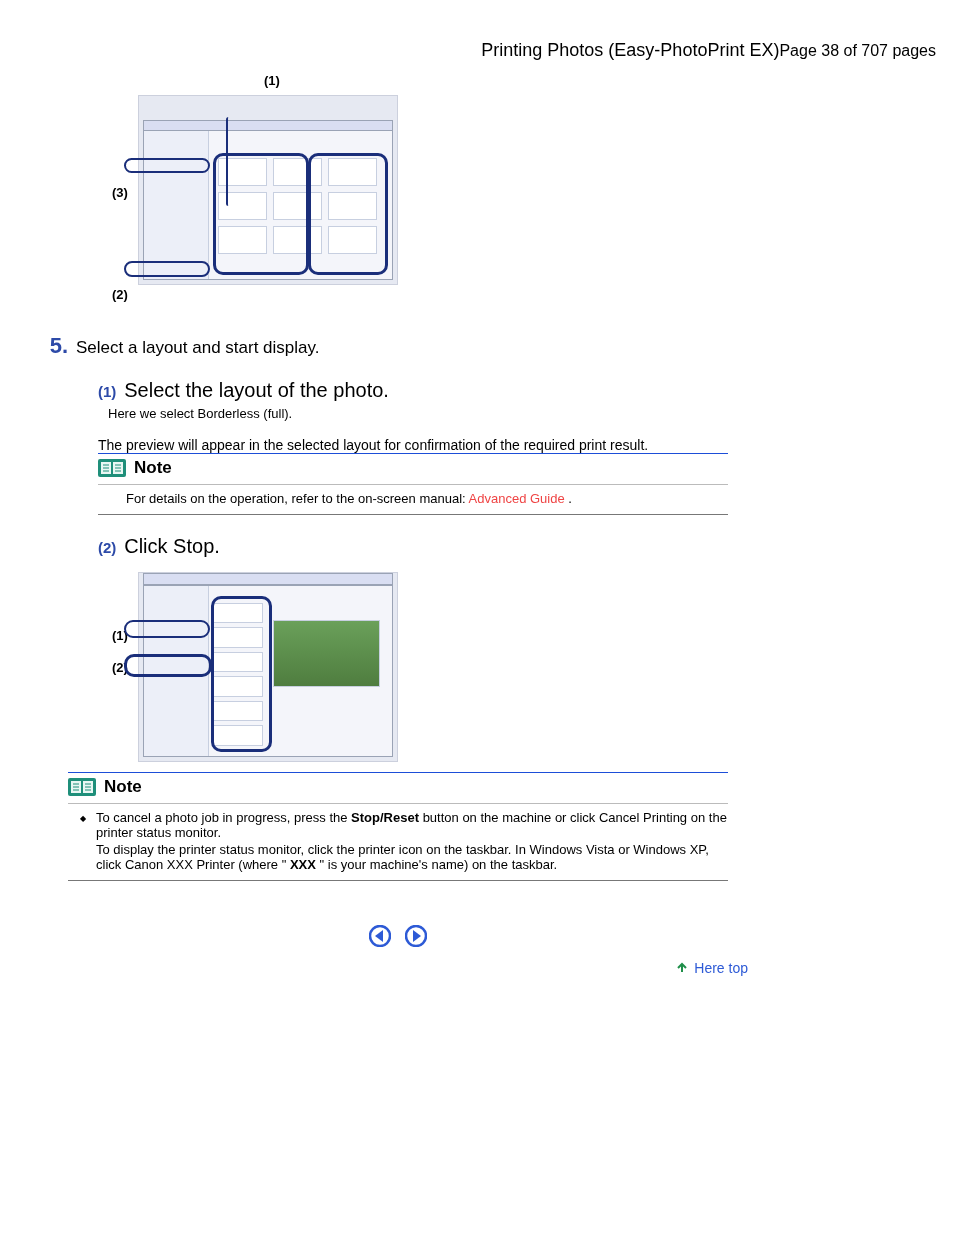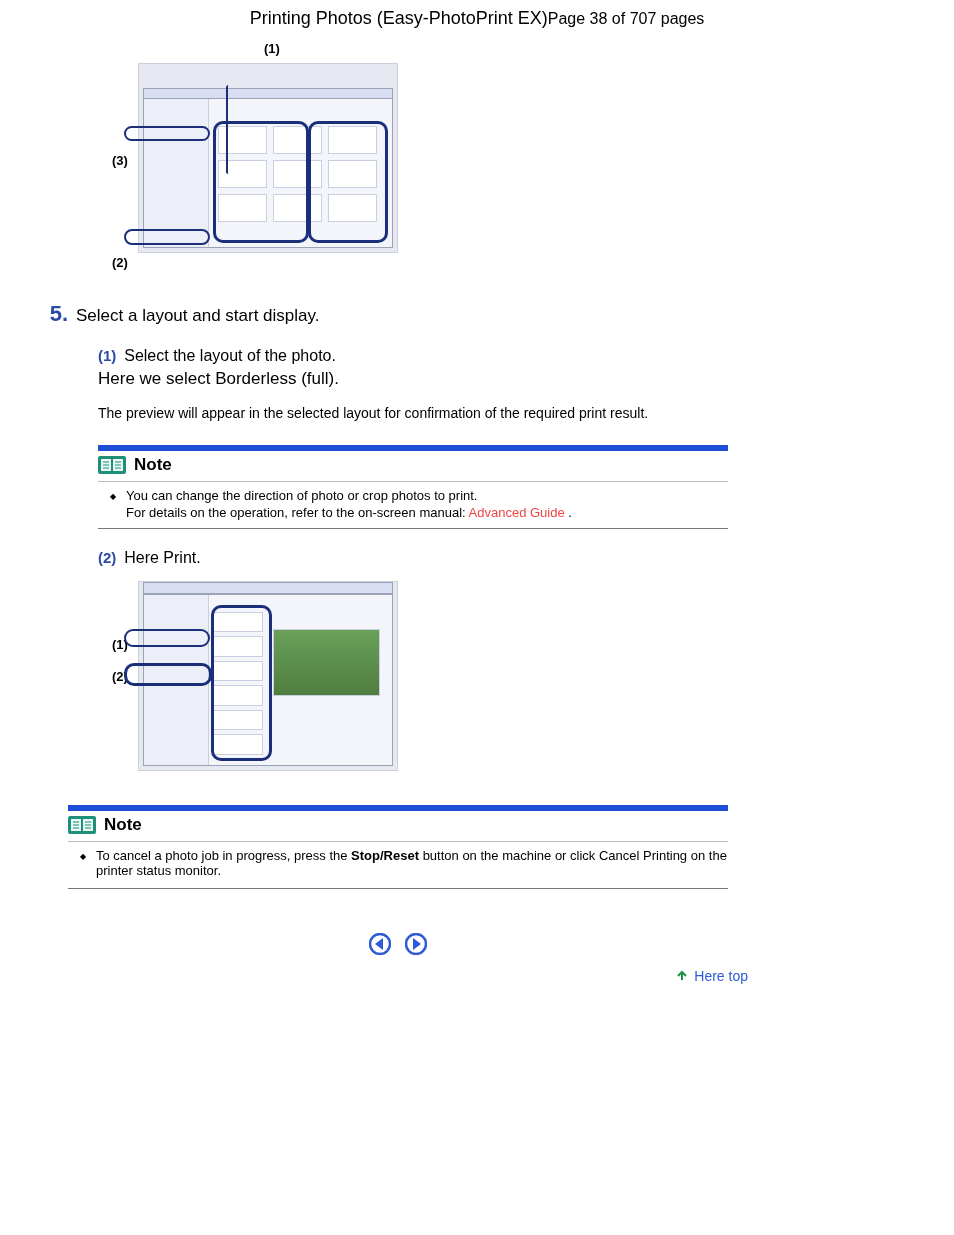--- a/index.html
+++ b/index.html
@@ -6,23 +6,24 @@
     font-family: Arial, Helvetica, sans-serif;
     font-size: 14px;
     color: #000;
     margin: 0;
     padding: 0 18px;
     width: 954px;
     box-sizing: border-box;
   }
   .header-row {
     display: flex;
-    justify-content: center;
+    justify-content: flex-end;
     align-items: baseline;
     padding: 8px 0 12px 0;
+    margin-top: 32px;
   }
   .header-row h1 {
     font-size: 18px;
     font-weight: 400;
     margin: 0;
   }
   .page-count {
     font-size: 16px;
   }
   .content {
@@ -62,33 +63,32 @@
     margin-left: 30px;
     margin-top: 20px;
   }
   .sub-num {
     color: #2d4aa8;
     font-weight: 700;
     font-size: 15px;
     margin-right: 4px;
   }
   .sub-title {
-    font-size: 16px;
+    font-size: 20px;
   }
   .sub-desc {
-    font-size: 17px;
-    margin: 4px 0 0 0;
+    font-size: 13px;
+    margin: 4px 0 0 10px;
   }
   .preview-line {
     font-size: 14px;
     margin: 16px 0 0 0;
   }
   .note-box {
-    margin-top: 24px;
-    border-top: 6px solid #1d4ed8;
+    border-top: 1px solid #1d4ed8;
     border-bottom: 1px solid #777;
     padding: 4px 0 8px 0;
   }
   .note-head {
     display: flex;
     align-items: center;
     gap: 8px;
     margin-bottom: 6px;
   }
   .note-head svg { display: block; }
@@ -245,34 +245,33 @@
             <line x1="5" y1="13" x2="11" y2="13" stroke="#1f8f7a" stroke-width="1"></line>
             <line x1="17" y1="7" x2="23" y2="7" stroke="#1f8f7a" stroke-width="1"></line>
             <line x1="17" y1="10" x2="23" y2="10" stroke="#1f8f7a" stroke-width="1"></line>
             <line x1="17" y1="13" x2="23" y2="13" stroke="#1f8f7a" stroke-width="1"></line>
           </svg>
         </span>
         <span class="note-label">Note</span>
       </div>
       <hr style="border:none;border-top:1px solid #bbb; margin:0 0 6px 0;">
       <div class="note-body">
-        <div class="bullet">You can change the direction of photo or crop photos to print.</div>
         <div style="padding-left:10px;">
           <span>For details on the operation, refer to the on-screen manual: </span>
           <span class="adv-link">Advanced Guide</span>
           <span>.</span>
         </div>
       </div>
     </div>
   </div>
 
   <div class="sub-block">
     <div>
       <span class="sub-num">(2)</span>
-      <span class="sub-title">Here Print.</span>
+      <span class="sub-title">Click Stop.</span>
     </div>
 
     <div style="position:relative; margin:14px 0 0 40px; width:276px; height:200px;">
       <div class="img-caption" style="top:56px; left:-26px;">(1)</div>
       <div class="img-caption" style="top:88px; left:-26px;">(2)</div>
 
       <div class="img-placeholder" style="position:absolute; top:0; left:0; width:260px; height:190px;">
         <div class="mock-title" style="top:0;"></div>
         <div class="mock-win" style="inset:12px 4px 4px 4px;">
           <div class="mock-side"></div>
@@ -310,20 +309,25 @@
       </span>
       <span class="note-label">Note</span>
     </div>
     <hr style="border:none;border-top:1px solid #bbb; margin:0 0 6px 0;">
     <div class="note-body">
       <div class="bullet">
         <span>To cancel a photo job in progress, press the </span>
         <b>Stop/Reset</b>
         <span> button on the machine or click Cancel Printing on the printer status monitor.</span>
       </div>
+      <div style="padding-left:10px;">
+        <span>To display the printer status monitor, click the printer icon on the taskbar. In Windows Vista or Windows XP, click Canon XXX Printer (where "</span>
+        <b>XXX</b>
+        <span>" is your machine's name) on the taskbar.</span>
+      </div>
     </div>
   </div>
 
 </div>
 
 <div class="nav-arrows">
   <span>
     <svg width="22" height="22" viewBox="0 0 22 22">
       <circle cx="11" cy="11" r="10" fill="#fff" stroke="#2d5ad6" stroke-width="2.5"></circle>
       <polygon points="14,5 14,17 6,11" fill="#2d5ad6"></polygon>

